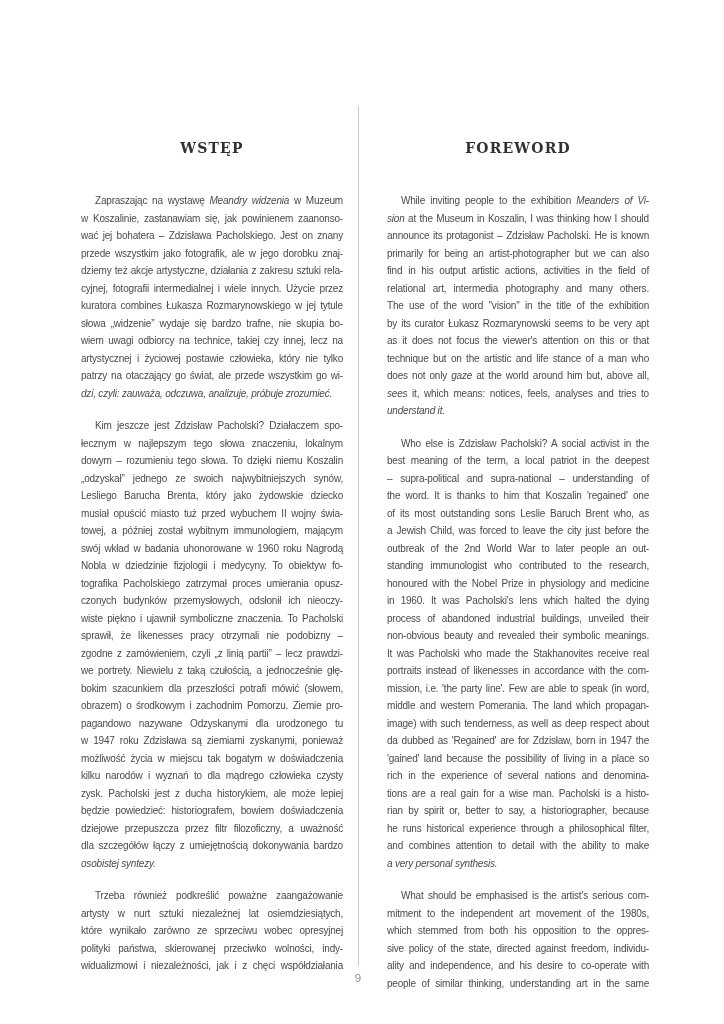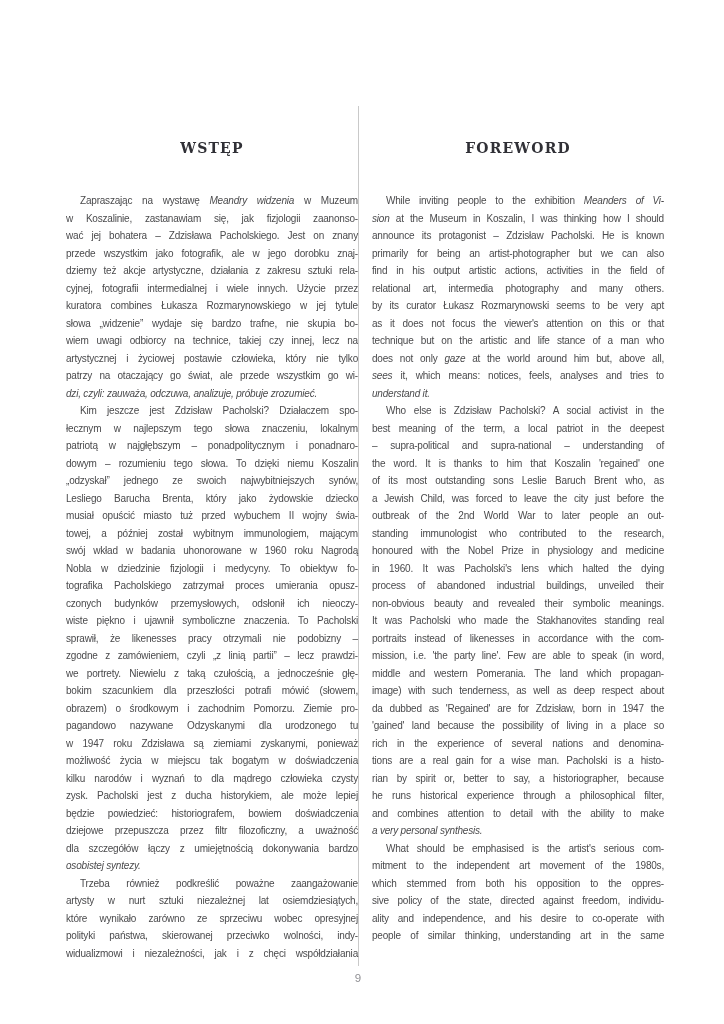--- a/index.html
+++ b/index.html
@@ -22,21 +22,21 @@
   .col-heading {
     margin: 0 0 36px 0;
     text-align: center;
     font-family: "DejaVu Serif", "Liberation Serif", serif;
     font-weight: bold;
     font-size: 14px;
     letter-spacing: 1.2px;
     color: var(--heading-color, #303036);
   }
   .paragraphs { }
-  .paragraph { margin: 0; }
+  .paragraph { margin: 15px; }
   .line {
     font-size: 10px;
     line-height: 17.5px;
     letter-spacing: -0.2px;
     color: var(--text-color, #4a4a4c);
     text-align: justify;
     text-align-last: justify;
     white-space: nowrap;
   }
   .line { white-space: normal; } 
@@ -67,36 +67,35 @@
 <div class="page" style="--page-bg: #ffffff; --text-color: #4a4a4c; --heading-color: #303036; --divider-color: #c9c9c9; --folio-color: #909094;">
 
   <div class="divider-top"></div>
   <div class="divider-bottom"></div>
 
   <article class="column left">
     <h2 class="col-heading">WSTĘP</h2>
     <div class="paragraphs">
         <div class="paragraph">
           <div class="line indent"><span>Zapraszając na wystawę </span><i>Meandry widzenia</i><span> w Muzeum</span></div>
-          <div class="line"><span>w Koszalinie, zastanawiam się, jak fizjologii zaanonso-</span></div>
+          <div class="line"><span>w Koszalinie, zastanawiam się, jak powinienem zaanonso-</span></div>
           <div class="line"><span>wać jej bohatera – Zdzisława Pacholskiego. Jest on znany</span></div>
           <div class="line"><span>przede wszystkim jako fotografik, ale w jego dorobku znaj-</span></div>
           <div class="line"><span>dziemy też akcje artystyczne, działania z zakresu sztuki rela-</span></div>
           <div class="line"><span>cyjnej, fotografii intermedialnej i wiele innych. Użycie przez</span></div>
           <div class="line"><span>kuratora combines Łukasza Rozmarynowskiego w jej tytule</span></div>
           <div class="line"><span>słowa „widzenie” wydaje się bardzo trafne, nie skupia bo-</span></div>
           <div class="line"><span>wiem uwagi odbiorcy na technice, takiej czy innej, lecz na</span></div>
           <div class="line"><span>artystycznej i życiowej postawie człowieka, który nie tylko</span></div>
           <div class="line"><span>patrzy na otaczający go świat, ale przede wszystkim go wi-</span></div>
           <div class="line para-end"><span>dzi, czyli: zauważa, odczuwa, analizuje, próbuje zrozumieć.</span></div>
         </div>
         <div class="paragraph">
           <div class="line indent"><span>Kim jeszcze jest Zdzisław Pacholski? Działaczem spo-</span></div>
           <div class="line"><span>łecznym w najlepszym tego słowa znaczeniu, lokalnym</span></div>
-          <div class="line"><span>patriotą w najgłębszym – ponadpolitycznym i ponadnaro-</span></div>
           <div class="line"><span>dowym – rozumieniu tego słowa. To dzięki niemu Koszalin</span></div>
           <div class="line"><span>„odzyskał” jednego ze swoich najwybitniejszych synów,</span></div>
           <div class="line"><span>Lesliego Barucha Brenta, który jako żydowskie dziecko</span></div>
           <div class="line"><span>musiał opuścić miasto tuż przed wybuchem II wojny świa-</span></div>
           <div class="line"><span>towej, a później został wybitnym immunologiem, mającym</span></div>
           <div class="line"><span>swój wkład w badania uhonorowane w 1960 roku Nagrodą</span></div>
           <div class="line"><span>Nobla w dziedzinie fizjologii i medycyny. To obiektyw fo-</span></div>
           <div class="line"><span>tografika Pacholskiego zatrzymał proces umierania opusz-</span></div>
           <div class="line"><span>czonych budynków przemysłowych, odsłonił ich nieoczy-</span></div>
           <div class="line"><span>wiste piękno i ujawnił symboliczne znaczenia. To Pacholski</span></div>
@@ -128,41 +127,42 @@
   <article class="column right">
     <h2 class="col-heading">FOREWORD</h2>
     <div class="paragraphs">
         <div class="paragraph">
           <div class="line indent"><span>While inviting people to the exhibition </span><i>Meanders of Vi-</i></div>
           <div class="line"><i>sion</i><span> at the Museum in Koszalin, I was thinking how I should</span></div>
           <div class="line"><span>announce its protagonist – Zdzisław Pacholski. He is known</span></div>
           <div class="line"><span>primarily for being an artist-photographer but we can also</span></div>
           <div class="line"><span>find in his output artistic actions, activities in the field of</span></div>
           <div class="line"><span>relational art, intermedia photography and many others.</span></div>
+          <div class="line"><span>The use of the word "vision" in the title of the exhibition</span></div>
           <div class="line"><span>by its curator Łukasz Rozmarynowski seems to be very apt</span></div>
           <div class="line"><span>as it does not focus the viewer's attention on this or that</span></div>
           <div class="line"><span>technique but on the artistic and life stance of a man who</span></div>
           <div class="line"><span>does not only </span><i>gaze</i><span> at the world around him but, above all,</span></div>
           <div class="line"><i>sees</i><span> it, which means: notices, feels, analyses and tries to</span></div>
           <div class="line para-end"><span>understand it.</span></div>
         </div>
         <div class="paragraph">
           <div class="line indent"><span>Who else is Zdzisław Pacholski? A social activist in the</span></div>
           <div class="line"><span>best meaning of the term, a local patriot in the deepest</span></div>
           <div class="line"><span>– supra-political and supra-national – understanding of</span></div>
           <div class="line"><span>the word. It is thanks to him that Koszalin 'regained' one</span></div>
           <div class="line"><span>of its most outstanding sons Leslie Baruch Brent who, as</span></div>
           <div class="line"><span>a Jewish Child, was forced to leave the city just before the</span></div>
           <div class="line"><span>outbreak of the 2nd World War to later people an out-</span></div>
           <div class="line"><span>standing immunologist who contributed to the research,</span></div>
           <div class="line"><span>honoured with the Nobel Prize in physiology and medicine</span></div>
           <div class="line"><span>in 1960. It was Pacholski's lens which halted the dying</span></div>
           <div class="line"><span>process of abandoned industrial buildings, unveiled their</span></div>
           <div class="line"><span>non-obvious beauty and revealed their symbolic meanings.</span></div>
-          <div class="line"><span>It was Pacholski who made the Stakhanovites standing real</span></div>
+          <div class="line"><span>It was Pacholski who made the Stakhanovites receive real</span></div>
           <div class="line"><span>portraits instead of likenesses in accordance with the com-</span></div>
           <div class="line"><span>mission, i.e. 'the party line'. Few are able to speak (in word,</span></div>
           <div class="line"><span>middle and western Pomerania. The land which propagan-</span></div>
           <div class="line"><span>image) with such tenderness, as well as deep respect about</span></div>
           <div class="line"><span>da dubbed as 'Regained' are for Zdzisław, born in 1947 the</span></div>
           <div class="line"><span>'gained' land because the possibility of living in a place so</span></div>
           <div class="line"><span>rich in the experience of several nations and denomina-</span></div>
           <div class="line"><span>tions are a real gain for a wise man. Pacholski is a histo-</span></div>
           <div class="line"><span>rian by spirit or, better to say, a historiographer, because</span></div>
           <div class="line"><span>he runs historical experience through a philosophical filter,</span></div>

